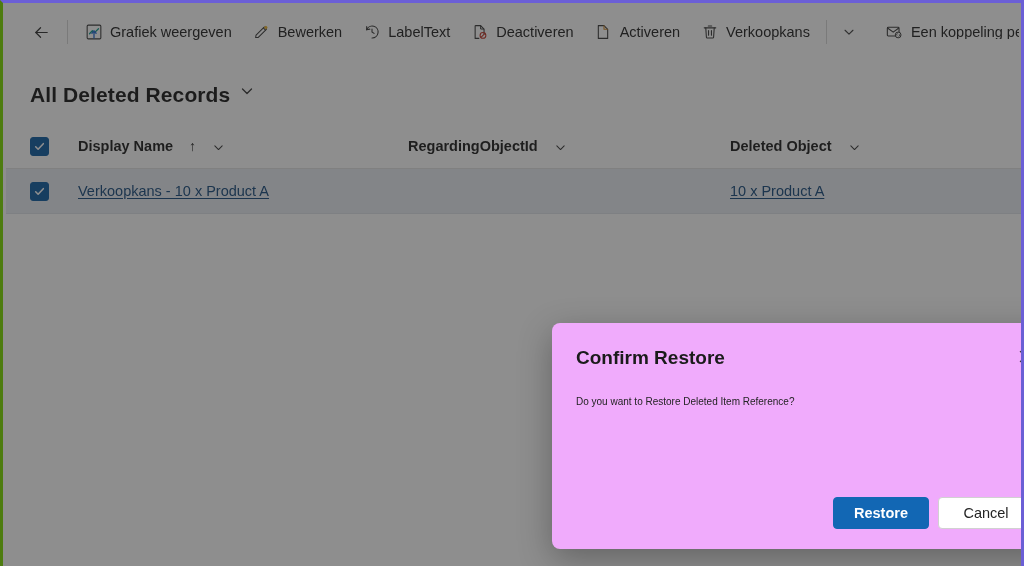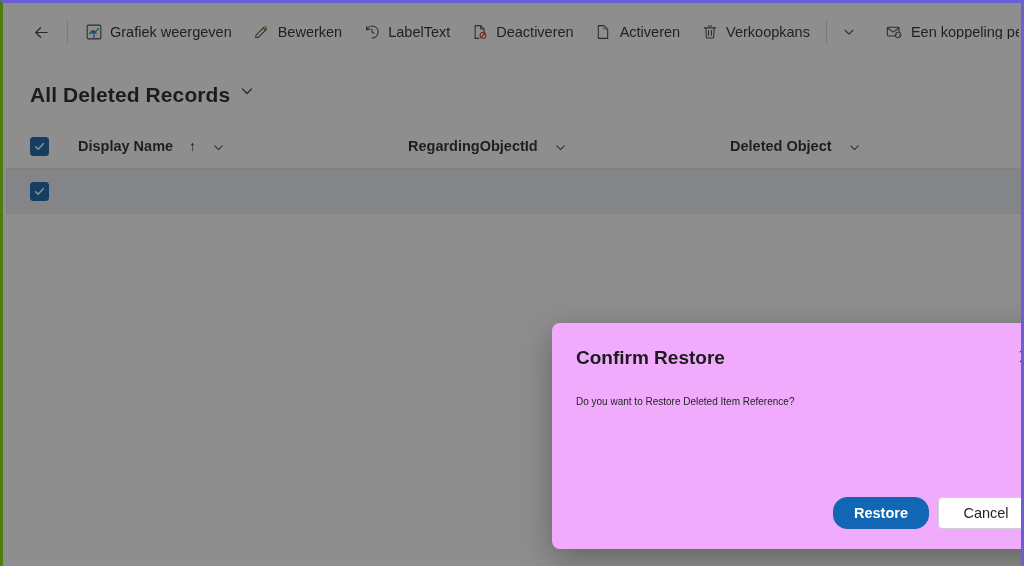--- a/index.html
+++ b/index.html
@@ -248,21 +248,20 @@
     justify-content: center;
     box-sizing: border-box;
     cursor: pointer;
     border: 1px solid transparent;
   }
   .btn-primary {
     background: #1267b4;
     color: #ffffff;
     font-weight: 600;
     border-color: #1267b4;
-    border-radius: 14px;
   }
   .btn-secondary {
     background: #ffffff;
     color: #242424;
     border-color: #d1d1d1;
   }
 </style>
 </head>
 <body>
 
@@ -433,22 +432,28 @@
       </div>
 
       <div class="grid-row selected">
         <div class="cell-check">
           <span class="checkbox">
             <svg width="13" height="13" viewBox="0 0 16 16" fill="none" stroke="#ffffff" stroke-width="1.9" stroke-linecap="round" stroke-linejoin="round">
               <path d="M3.3 8.4l3 3 6.4-6.9"></path>
             </svg>
           </span>
         </div>
+        <div class="col-display">
+          <span class="cell-link">Verkoopkans - 10 x Product A</span>
+        </div>
         <div class="col-regarding">
           <span></span>
+        </div>
+        <div class="col-deleted">
+          <span class="cell-link">10 x Product A</span>
         </div>
       </div>
 
     </div>
   </div>
 
   <div class="overlay"></div>
 
   <div class="dialog">
     <div class="dlg-head">

